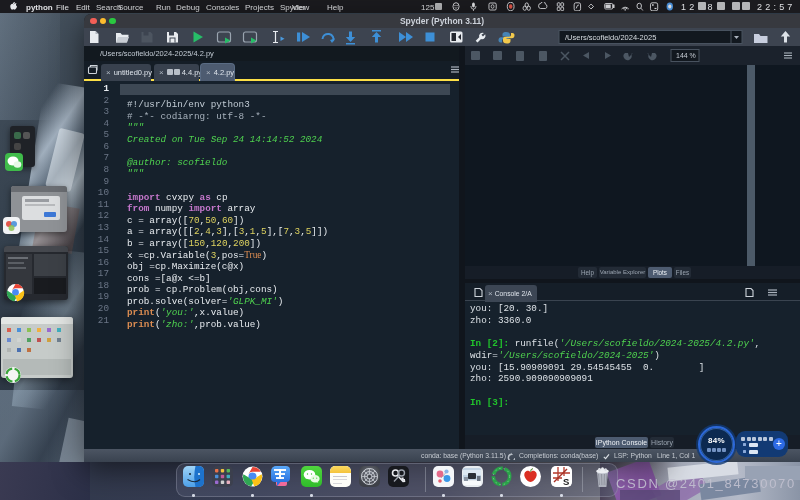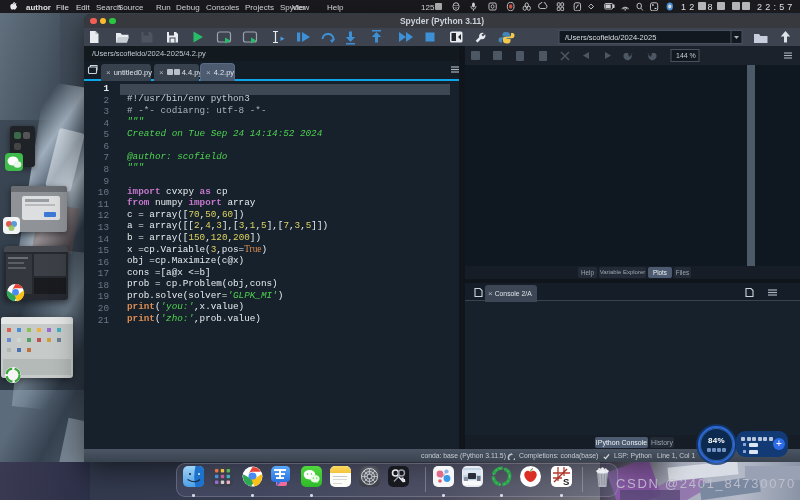--- a/index.html
+++ b/index.html
@@ -13,26 +13,26 @@
 #menubar { left:0; top:0; width:800px; height:13px; background:#1b1b1f; color:#dfe0e3; font-size:8px; }
 #menubar .mi { position:absolute; top:2.5px; white-space:nowrap; }
 
 #win { left:84px; top:14px; width:580px; height:448px; background:#16212c; border-radius:7px 0 0 0; box-shadow:0 8px 30px rgba(0,0,0,0.55); }
 #titlebar { left:0; top:0; width:716px; height:14px; background:#37393f; border-radius:7px 0 0 0; }
 .tl { position:absolute; top:3.5px; width:6.5px; height:6.5px; border-radius:50%; }
 #ttext { left:0; top:0; width:716px; text-align:center; font-size:8.5px; font-weight:bold; color:#cdd2da; line-height:15px; }
 #toolbar { left:0; top:14px; width:716px; height:18px; background:#3d4450; }
 
 #crumb { left:0; top:32px; width:375px; height:15px; background:#12191f; color:#c3cbd4; font-size:7.5px; line-height:16px; font-family:"Liberation Sans",sans-serif; }
-#tabbar { left:0; top:47px; width:375px; height:20px; background:#141d26; border-bottom:2px solid #0ea5e9; box-sizing:border-box; }
+#tabbar { left:0; top:47px; width:375px; height:20px; background:#141d26; border-bottom:2px solid #fde047; box-sizing:border-box; }
 .etab { position:absolute; top:3px; height:17px; background:#38414e; border-radius:3px 3px 0 0; color:#dde3ea; font-size:7.5px; line-height:17px; white-space:nowrap; }
 .etab .x { color:#aeb6c0; font-size:8px; margin:0 3px 0 5px; }
 #editor { left:0; top:67px; width:375px; height:368px; background:#16212c; }
 #gutter { left:0; top:0; width:34px; height:368px; white-space:pre; font-family:"Liberation Mono",monospace; font-size:9.3px; line-height:11.58px; color:#6b7687; text-align:right; padding-right:9px; padding-top:2px; }
-#code { left:43px; top:0; width:330px; height:368px; font-family:"Liberation Mono",monospace; font-size:9.3px; line-height:11.58px; color:#e8ecf0; white-space:pre; padding-top:12px; }
+#code { left:43px; top:0; width:330px; height:368px; font-family:"Liberation Mono",monospace; font-size:9.3px; line-height:11.58px; color:#e8ecf0; white-space:pre; padding-top:18px; }
 #curline { left:36px; top:2.5px; width:330px; height:11.5px; background:#3d4854; }
 .kw { color:#c678cd; font-weight:bold; }
 .str { color:#4fd24f; font-style:italic; }
 .num { color:#ded25f; }
 .bi { color:#dd8d52; font-weight:bold; }
 .cm { color:#a7b1bc; }
 .tru { color:#dd8d52;font-family:Liberation Serif, serif; }
 
 #vsplit { left:375px; top:32px; width:6px; height:403px; background:#10151c; }
 #hsplit { left:381px; top:265px; width:335px; height:4px; background:#10151c; }
@@ -135,21 +135,21 @@
   <div class="abs" style="left:2px;top:42px;width:68px;height:16px;background:#b4bab8"></div>
 </div>
 <div class="abs" style="left:4px;top:366px;width:18px;height:18px"><svg width="18" height="18">
       <circle cx="9" cy="9" r="8" fill="#f4f5f4"></circle>
       <circle cx="9" cy="9" r="6.5" fill="none" stroke="#3aa53a" stroke-width="2.2" stroke-dasharray="8 2.5"></circle>
     </svg></div>
 <div id="menubar" class="abs">
   <svg class="mi" style="left:10px;top:2px" width="8" height="9" viewBox="0 0 8 9">
       <path d="M4 2.2 c0.6-0.9 1.7-1.2 2.6-0.9 c0.1 0.1-0.6 0.4-0.6 1.4 c0 1.2 1 1.6 1 1.7 c-0.1 0.3-0.6 1.9-1.6 2.9 c-0.5 0.5-1 0.4-1.4 0.2 c-0.4-0.2-0.8-0.2-1.3 0 c-0.4 0.2-0.9 0.3-1.4-0.2 C0.4 6.2 -0.3 3.6 1 2.4 c0.6-0.6 1.5-0.7 2-0.4 c0.4 0.2 0.7 0.3 1 0.2 z M4.9 0 c0.1 0.6-0.1 1.1-0.5 1.5 c-0.4 0.4-0.9 0.6-1.4 0.5 c-0.1-0.5 0.2-1.1 0.5-1.4 C3.9 0.2 4.5 0 4.9 0 z" fill="#e8e9ec"></path>
     </svg>
-  <span class="mi" style="left:26px; font-weight:bold">author</span>
+  <span class="mi" style="left:26px; font-weight:bold">python</span>
   <span class="mi" style="left:56px">File</span>
   <span class="mi" style="left:76px">Edit</span>
   <span class="mi" style="left:96px">Search</span>
   <span class="mi" style="left:118px">Source</span>
   <span class="mi" style="left:156px">Run</span>
   <span class="mi" style="left:176px">Debug</span>
   <span class="mi" style="left:206px">Consoles</span>
   <span class="mi" style="left:245px">Projects</span>
   <span class="mi" style="left:280px">Spyder</span>
   <span class="mi" style="left:292px">View</span>
@@ -244,21 +244,21 @@
       <path d="M423 15.5 c3 0 3.5-1.5 3.5-2.8 v-1.7 h-4 v-0.8 h5.5 c1.5 0 2.5-1.2 2.5-3 c0-1.2-0.6-2.2-2-2.2 h-1.5 v1.8 c0 1.2-0.8 2-2 2 h-4 c-1.2 0-2 1-2 2.2 v1.7 c0 1.5 1 2.8 4 2.8 z" fill="#f2c94c"></path>
     </g>
     <rect x="475" y="2.5" width="183" height="13" fill="#12181f" stroke="#48525f" stroke-width="1"></rect>
     <text x="481" y="11.5" font-size="7.5" fill="#d8dde2" font-family="Liberation Sans">/Users/scofieldo/2024-2025</text>
     <line x1="647" y1="3" x2="647" y2="15" stroke="#48525f"></line>
     <path d="M650 8 l2.5 3 l2.5 -3 z" fill="#aab2bc"></path>
     <path d="M670 6 h5 l1.5 2 h7 v7 h-13.5 z" fill="#c8cede"></path>
     <path d="M703 14.5 v-6 h3.2 l-4.7 -5.5 l-4.7 5.5 h3.2 v6 z" fill="#dde2e8"></path>
   </svg>
   </div>
-  <div id="crumb" class="abs"><span style="margin-left:8px">/Users/scofieldo/2024-2025/4.2.py</span></div>
+  <div id="crumb" class="abs"><span style="margin-left:16px">/Users/scofieldo/2024-2025/4.2.py</span></div>
   <div id="tabbar" class="abs">
     <svg class="abs" style="left:3px;top:3px" width="12" height="12" viewBox="0 0 12 12">
         <rect x="1.5" y="3" width="8" height="6.5" rx="1" fill="none" stroke="#cdd3da" stroke-width="1.1"></rect>
         <path d="M3.5 3 v-1.5 h6.5 v5" fill="none" stroke="#cdd3da" stroke-width="1.1"></path>
       </svg>
     <div class="etab" style="left:17px; width:50px"><span class="x">×</span>untitled0.py</div>
     <div class="etab" style="left:70px; width:45px"><span class="x">×</span><span class="cjk" style="width:6px;height:6.5px;margin-right:1.5px"></span><span class="cjk" style="width:6px;height:6.5px;margin-right:1.5px"></span>4.4.py</div>
     <div class="etab sel" style="left:117px; width:33px; background:#4d5b70; box-shadow:0 0 0 1px #5a6c84"><span class="x">×</span>4.2.py</div>
     <svg class="abs" style="left:367px;top:4px" width="9" height="9" viewBox="0 0 9 9">
         <g stroke="#aab2bc" stroke-width="1.2">
@@ -357,20 +357,29 @@
           <path d="M2 1.5 h5 l2 2 v6 h-7 z" fill="none" stroke="#cdd3da" stroke-width="1.1"></path>
         </svg>
       <svg class="abs" style="left:303px;top:5px" width="9" height="9" viewBox="0 0 9 9">
           <g stroke="#aab2bc" stroke-width="1.2">
             <line x1="0" y1="2" x2="9" y2="2"></line>
             <line x1="0" y1="4.5" x2="9" y2="4.5"></line>
             <line x1="0" y1="7" x2="9" y2="7"></line>
           </g>
         </svg>
     </div>
+    <div id="ctext" class="abs">you: [20. 30.]
+zho: 3360.0
+
+<span class="ingr">In [2]:</span> runfile(<span class="str">'/Users/scofieldo/2024-2025/4.2.py'</span>,
+wdir=<span class="str">'/Users/scofieldo/2024-2025'</span>)
+you: [15.90909091 29.54545455  0.        ]
+zho: 2590.909090909091
+
+<span class="ingr">In [3]:</span></div>
     <div id="ctabs" class="abs">
       <div class="ptab sel" style="left:130px; top:1.5px; width:53px; padding:0; font-size:7px; text-align:center">IPython Console</div>
       <div class="ptab" style="left:185px; top:1.5px; width:24px; padding:0; font-size:7px; text-align:center">History</div>
     </div>
   </div>
   <div id="status" class="abs">
     <span style="left:337px">conda: base (Python 3.11.5)</span>
     <svg class="abs" style="left:423px;top:3px" width="8" height="8" viewBox="0 0 8 8">
         <path d="M4 0.5 l2 2.5 h-1.3 a2.6 2.6 0 1 0 2.6 3 l1.2 0.4 a4 4 0 1 1 -4.2 -4.9 z" fill="#b8bec6"></path>
       </svg>

